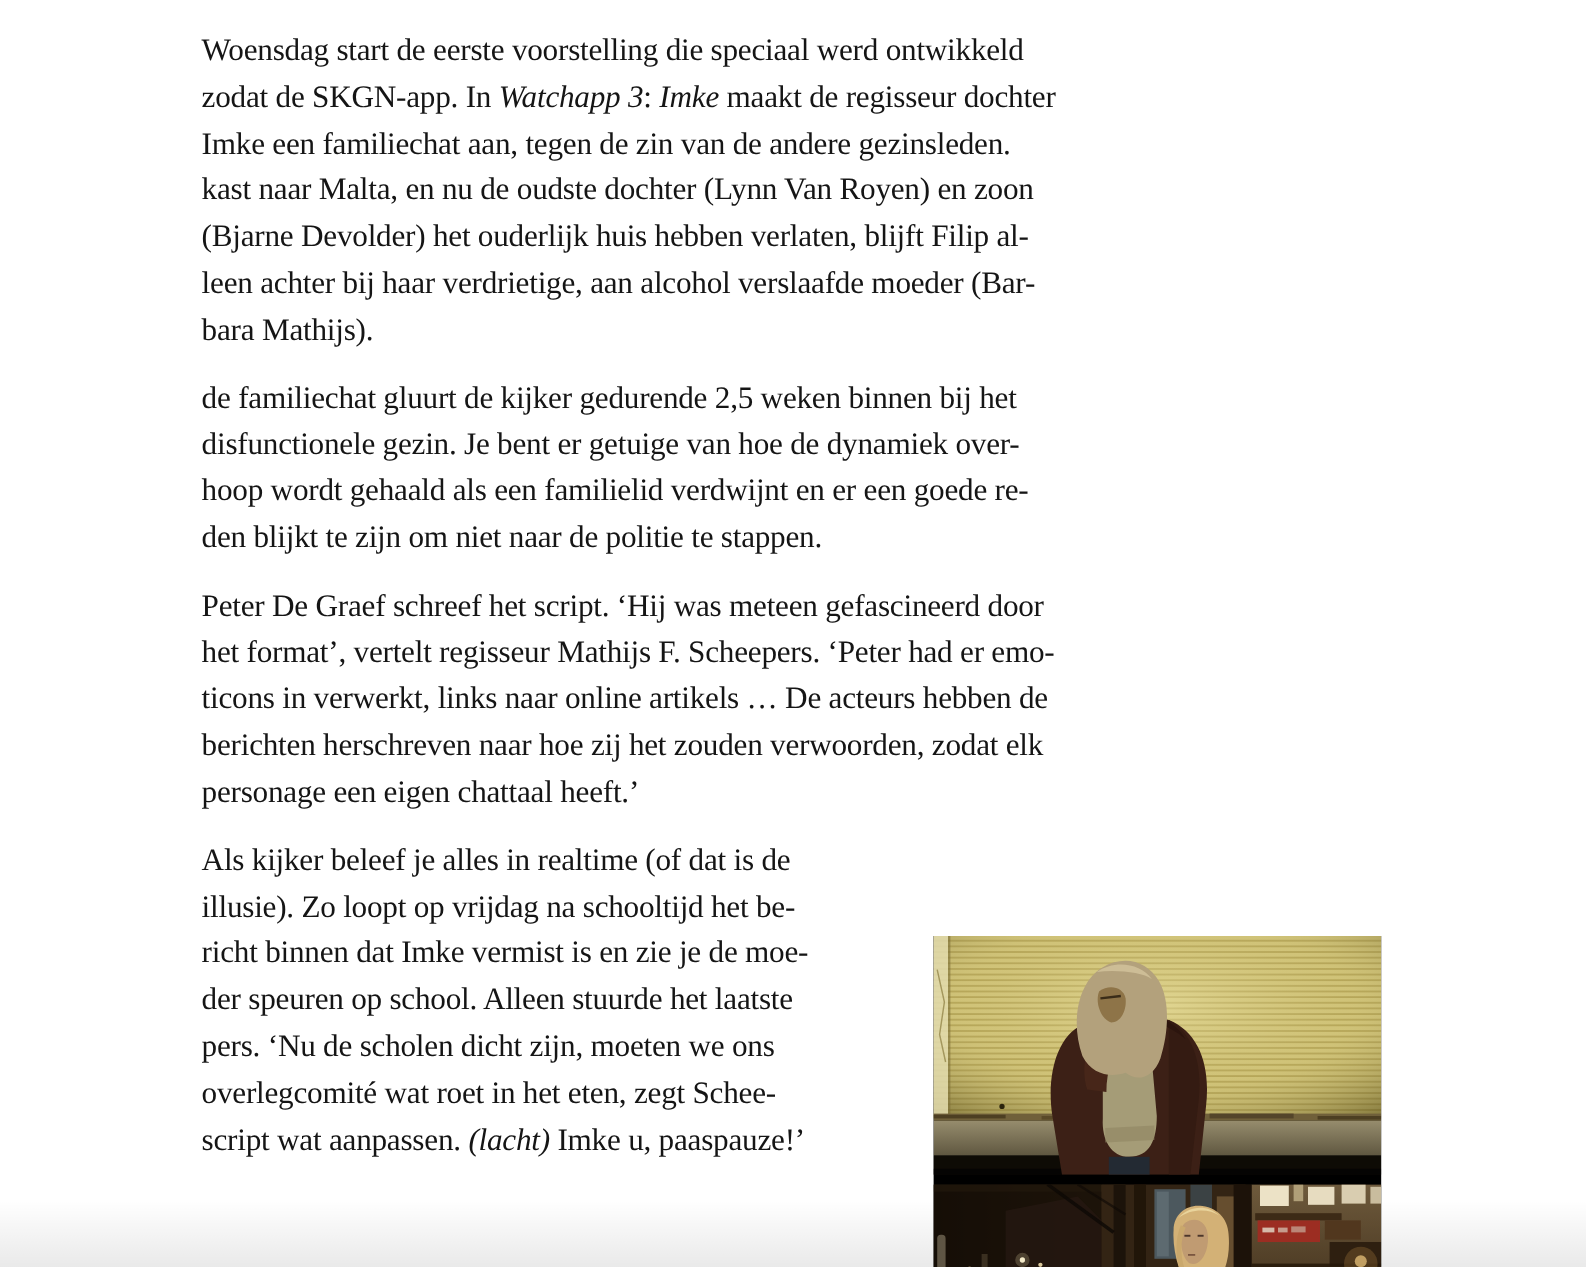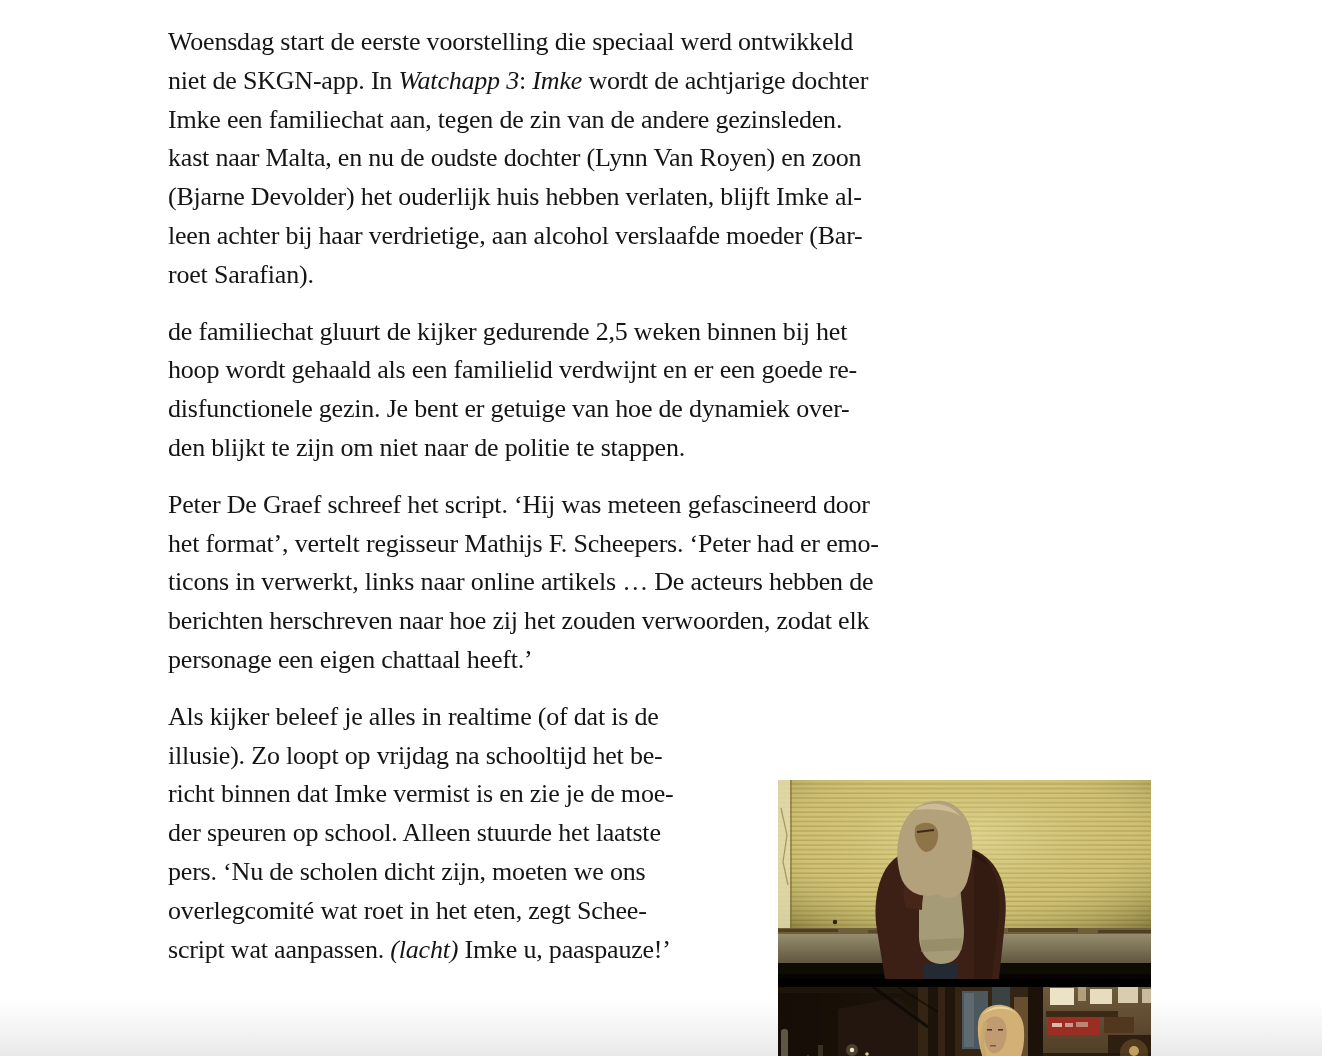--- a/index.html
+++ b/index.html
@@ -37,31 +37,31 @@
   }
 </style>
 </head>
 <body>
 
 <div class="page">
 
   <div class="article">
       <div class="para">
         <div class="line"><span>Woensdag start de eerste voorstelling die speciaal werd ontwikkeld</span></div>
-        <div class="line"><span>niet de SKGN-app. In </span><i>Watchapp 3</i><span>: </span><i>Imke</i><span> wordt de achtjarige dochter</span></div>
+        <div class="line"><span>zodat de SKGN-app. In </span><i>Watchapp 3</i><span>: </span><i>Imke</i><span> maakt de regisseur dochter</span></div>
         <div class="line"><span>Imke een familiechat aan, tegen de zin van de andere gezinsleden.</span></div>
         <div class="line"><span>kast naar Malta, en nu de oudste dochter (Lynn Van Royen) en zoon</span></div>
-        <div class="line"><span>(Bjarne Devolder) het ouderlijk huis hebben verlaten, blijft Imke al-</span></div>
+        <div class="line"><span>(Bjarne Devolder) het ouderlijk huis hebben verlaten, blijft Filip al-</span></div>
         <div class="line"><span>leen achter bij haar verdrietige, aan alcohol verslaafde moeder (Bar-</span></div>
-        <div class="line"><span>roet Sarafian).</span></div>
+        <div class="line"><span>bara Mathijs).</span></div>
       </div>
       <div class="para">
         <div class="line"><span>de familiechat gluurt de kijker gedurende 2,5 weken binnen bij het</span></div>
+        <div class="line"><span>disfunctionele gezin. Je bent er getuige van hoe de dynamiek over-</span></div>
         <div class="line"><span>hoop wordt gehaald als een familielid verdwijnt en er een goede re-</span></div>
-        <div class="line"><span>disfunctionele gezin. Je bent er getuige van hoe de dynamiek over-</span></div>
         <div class="line"><span>den blijkt te zijn om niet naar de politie te stappen.</span></div>
       </div>
       <div class="para">
         <div class="line"><span>Peter De Graef schreef het script. ‘Hij was meteen gefascineerd door</span></div>
         <div class="line"><span>het format’, vertelt regisseur Mathijs F. Scheepers. ‘Peter had er emo-</span></div>
         <div class="line"><span>ticons in verwerkt, links naar online artikels … De acteurs hebben de</span></div>
         <div class="line"><span>berichten herschreven naar hoe zij het zouden verwoorden, zodat elk</span></div>
         <div class="line"><span>personage een eigen chattaal heeft.’</span></div>
       </div>
       <div class="para">

